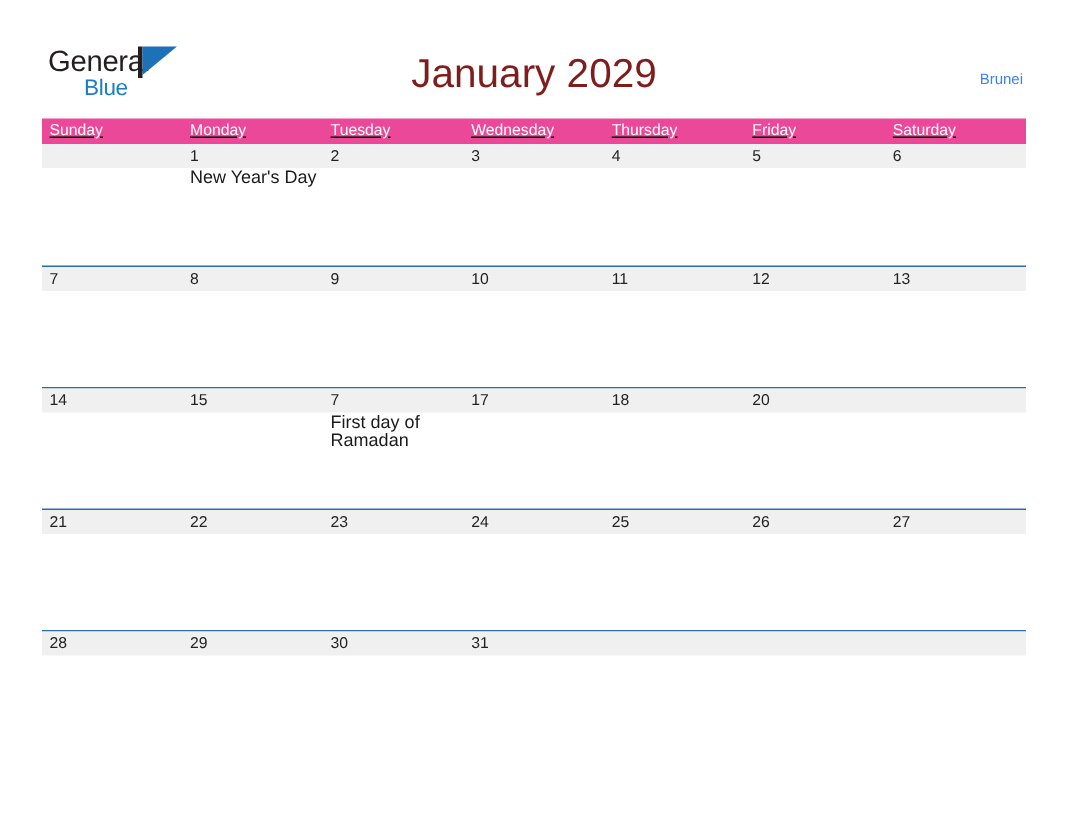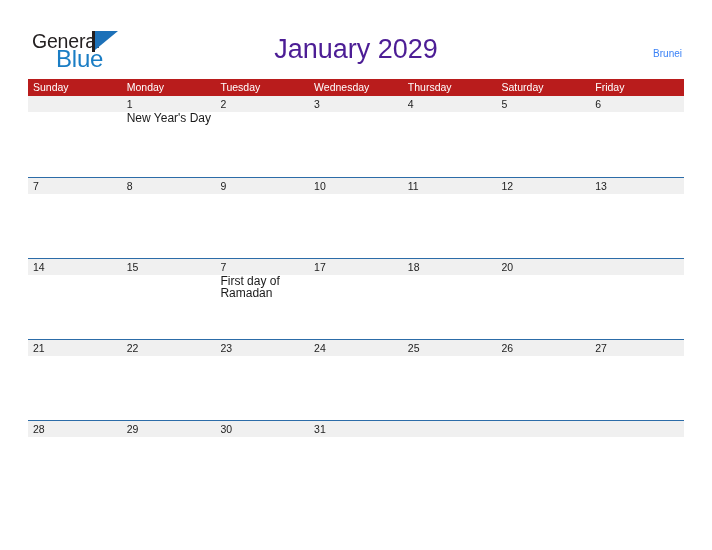--- a/index.html
+++ b/index.html
@@ -44,21 +44,21 @@
     font-size: 19.5px;
     line-height: 22px;
     color: #231f20;
     letter-spacing: -0.2px;
     white-space: nowrap;
   }
   .logo-blue {
     position: absolute;
     left: 24px;
     top: 18px;
-    font-size: 24px;
+    font-size: 15px;
     line-height: 22px;
     color: #1a7dc4;
     letter-spacing: -0.2px;
     white-space: nowrap;
   }
   .logo-mark {
     position: absolute;
     left: 60px;
     top: 1px;
     width: 26px;
@@ -83,21 +83,21 @@
   }
 
   .cal-title {
     position: absolute;
     left: 0;
     top: 33px;
     width: 712px;
     text-align: center;
     font-size: 27px;
     line-height: 32px;
-    color: #4c1d95;
+    color: #7f1d1d;
     font-weight: normal;
     margin: 0;
   }
 
   .region-label {
     position: absolute;
     right: 30px;
     top: 46px;
     font-size: 10px;
     line-height: 16px;
@@ -110,21 +110,22 @@
     position: absolute;
     left: 28px;
     top: 79px;
     width: 656px;
   }
 
   .weekday-row {
     display: flex;
     width: 656px;
     height: 17px;
-    background: #b91c1c;
+    background: #ec4899;
+    text-decoration: underline;
   }
   .weekday {
     flex: 0 0 93.714px;
     width: 93.714px;
     height: 17px;
     padding-left: 5px;
     color: #ffffff;
     font-size: 10.5px;
     line-height: 17px;
     white-space: nowrap;
@@ -205,22 +206,22 @@
 
   </div>
 
   <div class="calendar">
     <div class="weekday-row">
         <div class="weekday">Sunday</div>
         <div class="weekday">Monday</div>
         <div class="weekday">Tuesday</div>
         <div class="weekday">Wednesday</div>
         <div class="weekday">Thursday</div>
+        <div class="weekday">Friday</div>
         <div class="weekday">Saturday</div>
-        <div class="weekday">Friday</div>
       </div>
     <div class="weeks-container">
         <div class="week-row">
           <div class="week-band"></div>
           <div class="week-cells">
             <div class="day-cell">
               <div class="day-number"></div>
             </div>
             <div class="day-cell">
               <div class="day-number">1</div>

